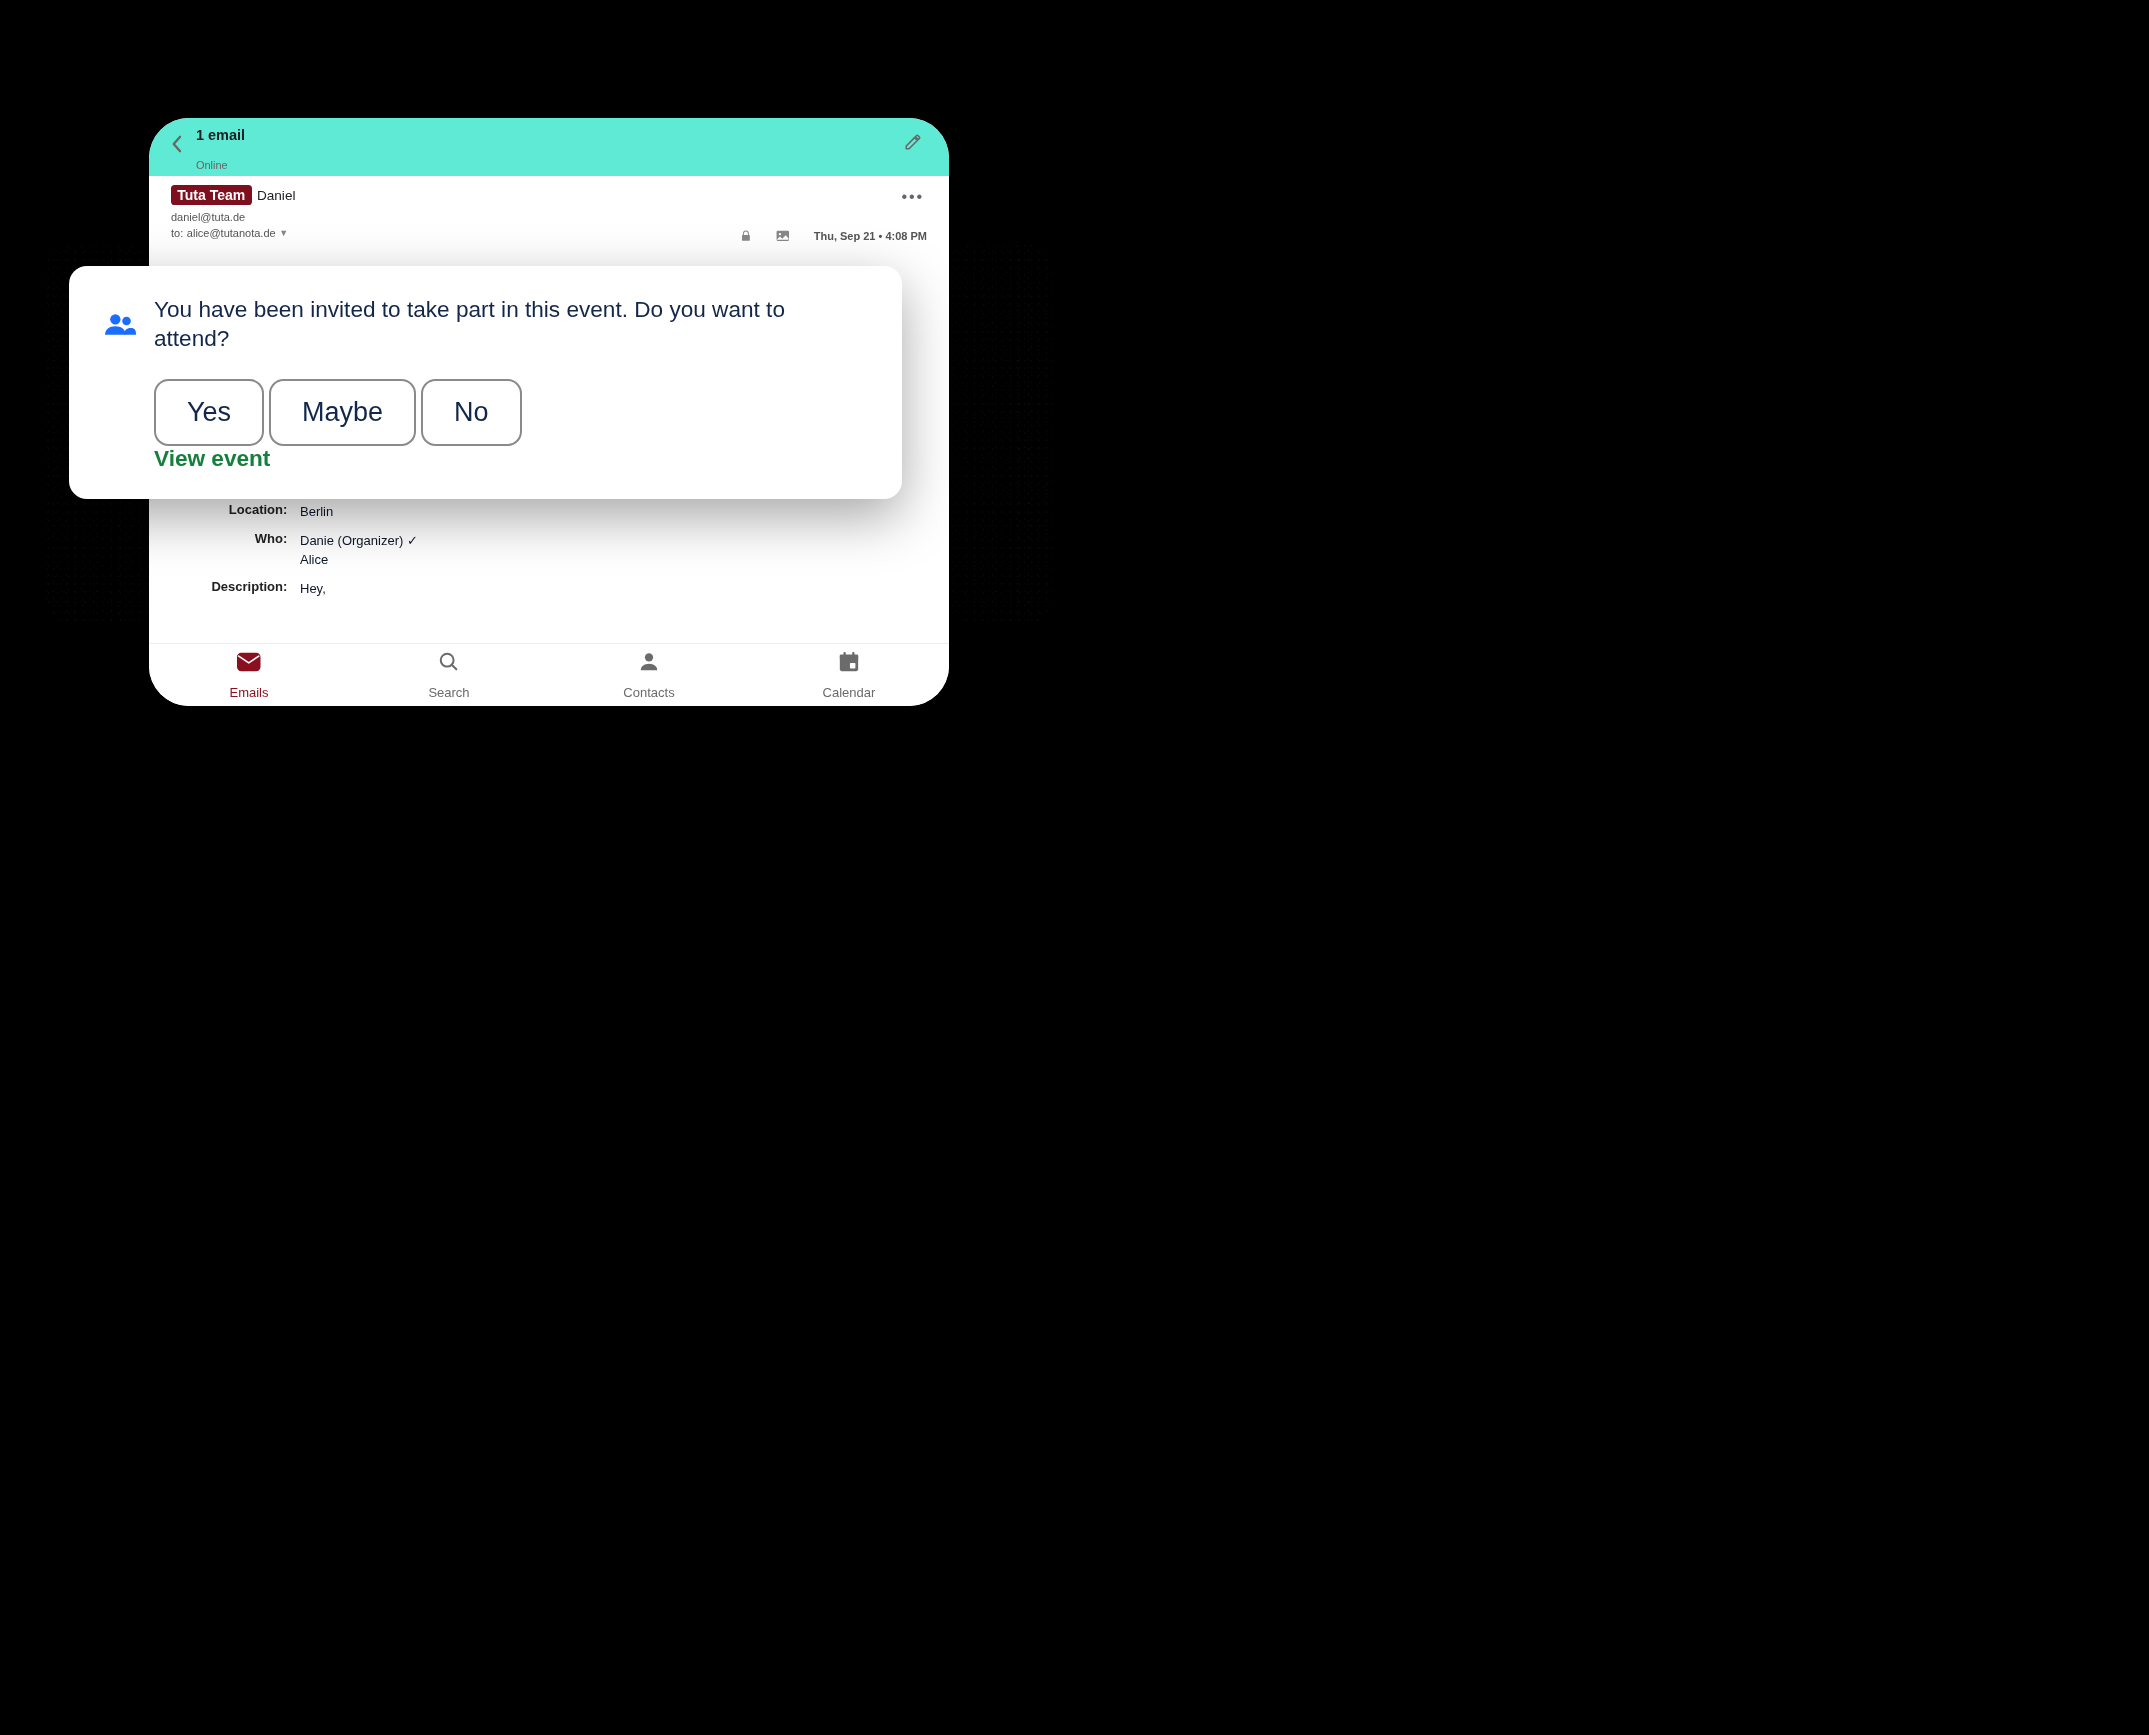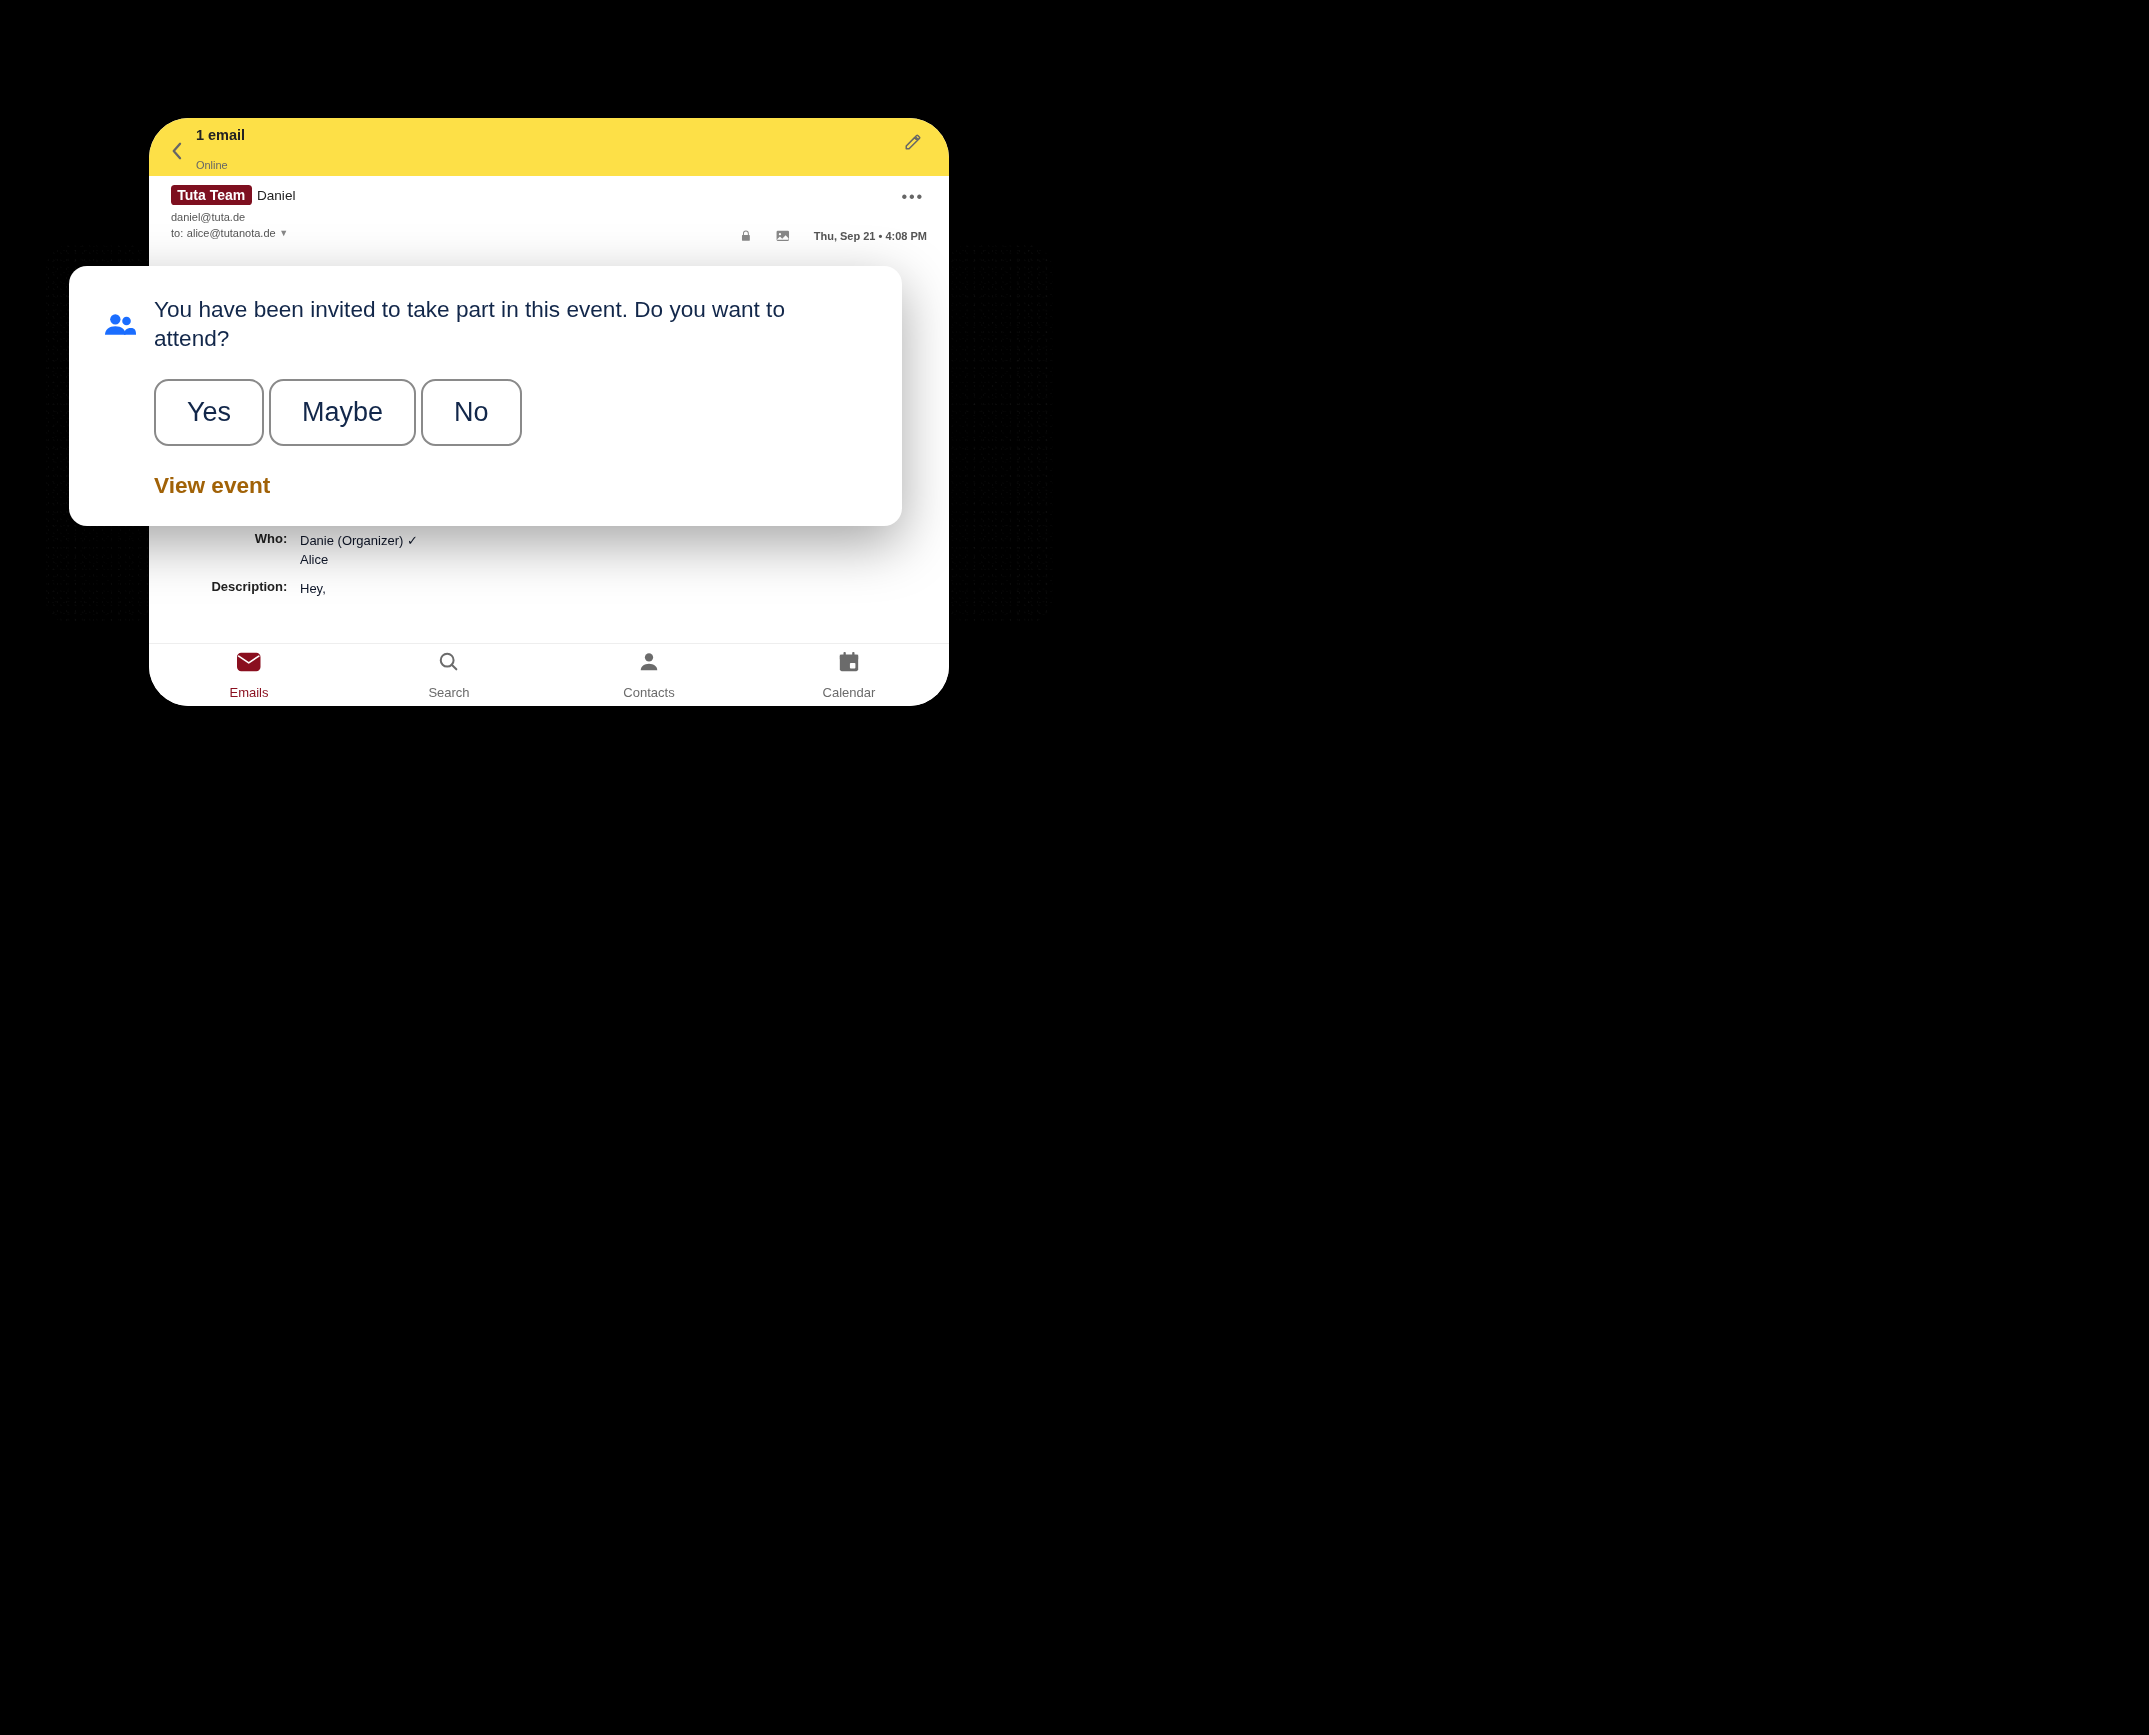--- a/index.html
+++ b/index.html
@@ -37,23 +37,23 @@
     width: 800px;
     height: 588px;
     background: #fff;
     border-radius: 40px;
     box-shadow: 0 27px 54px rgba(0,0,0,0.6);
     overflow: hidden;
   }
 
   .header-bar {
     display: flex;
-    align-items: center;
+    align-items: flex-start;
     padding: 9px 22px 5.4px 14.5px;
-    background: #fde047;
+    background: #5eead4;
     position: relative;
   }
   .back-chevron {
     width: 27px; height: 27px;
     display: flex; align-items: center; justify-content: center;
     color: #555; font-size: 20px;
     cursor: pointer;
     margin-top: 3.6px;
   }
   .header-titles { margin-left: 5.4px; }
@@ -139,24 +139,23 @@
     border: 2.7px solid #8a8a8a;
     border-radius: 14.5px;
     padding: 16.3px 31px;
     font-size: 27px;
     color: #12274a;
     background: #fff;
     cursor: pointer;
     font-weight: 400;
   }
   .view-event {
-    margin-top: 27px;
     margin-left: 49px;
     font-size: 22.6px;
-    color: #a16207;
+    color: #15803d;
     font-weight: 600;
     cursor: pointer;
   }
 
   
   .event-details {
     margin-top: 224px;
     padding: 0 33px;
     font-size: 13px;
     color: #333;

